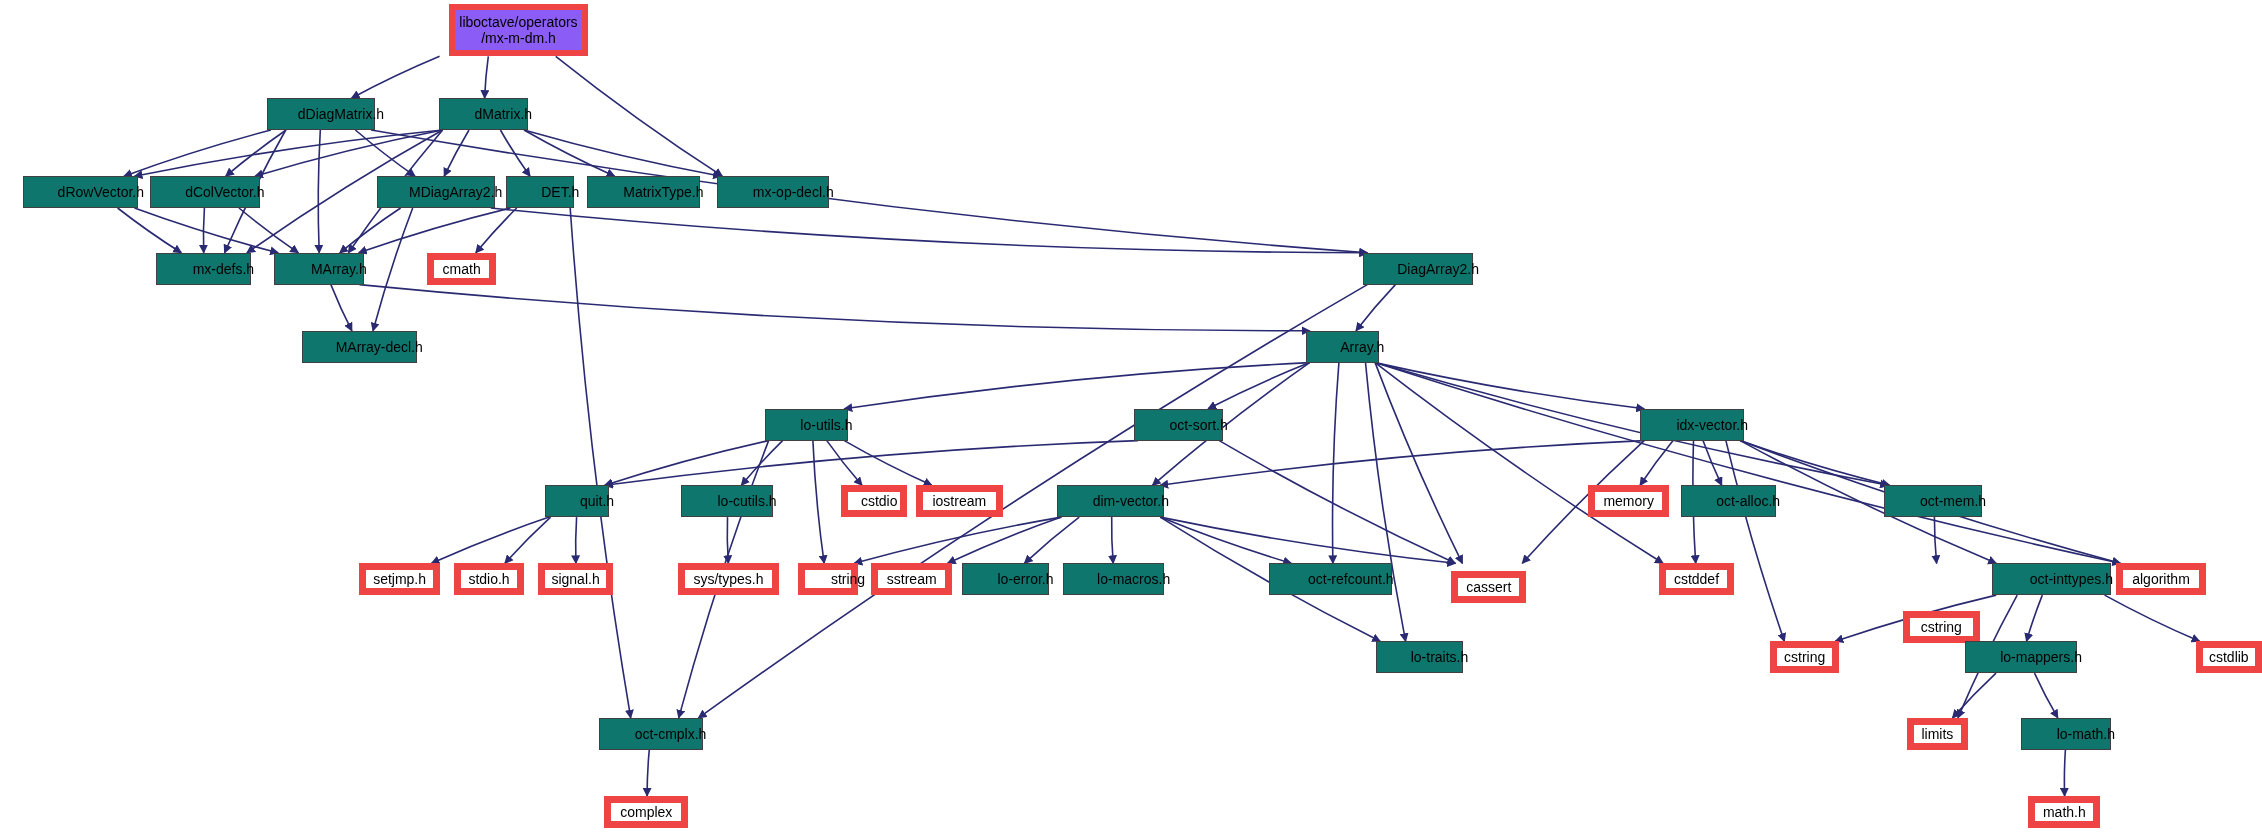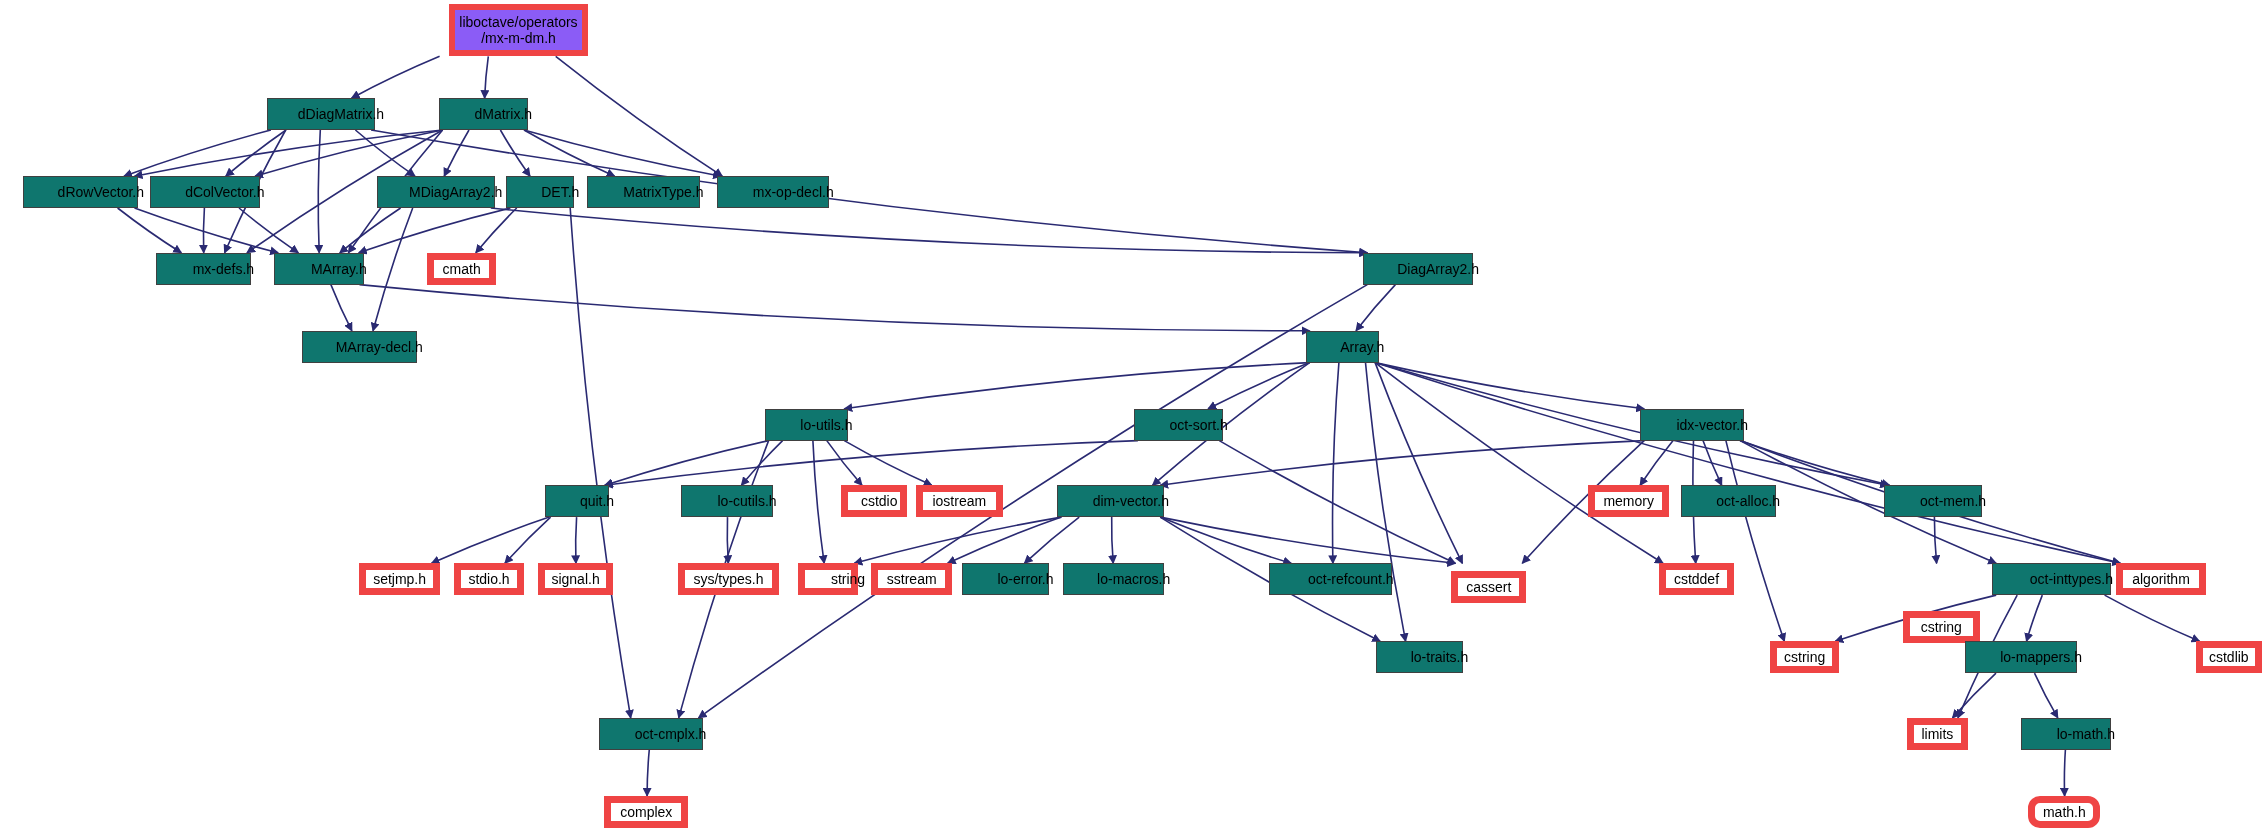--- a/index.html
+++ b/index.html
@@ -146,15 +146,15 @@
       <div class="node hdr" style="left: 1992.23px; top: 563.333px; width: 118.293px; height: 31.7778px; font-size: 14px;">oct-inttypes.h</div>
       <div class="node sys" style="left: 2116.3px; top: 563.333px; width: 89.4413px; height: 31.7778px; font-size: 14px;">algorithm</div>
       <div class="node hdr" style="left: 1376.24px; top: 641.333px; width: 86.5561px; height: 31.7778px; font-size: 14px;">lo-traits.h</div>
       <div class="node sys" style="left: 1770.07px; top: 641.333px; width: 69.2449px; height: 31.7778px; font-size: 14px;">cstring</div>
       <div class="node hdr" style="left: 1964.82px; top: 641.333px; width: 112.523px; height: 31.7778px; font-size: 14px;">lo-mappers.h</div>
       <div class="node sys" style="left: 2195.64px; top: 641.333px; width: 66.3597px; height: 31.7778px; font-size: 14px;">cstdlib</div>
       <div class="node hdr" style="left: 598.68px; top: 717.889px; width: 103.867px; height: 31.7778px; font-size: 14px;">oct-cmplx.h</div>
       <div class="node sys" style="left: 1907.12px; top: 717.889px; width: 60.5893px; height: 31.7778px; font-size: 14px;">limits</div>
       <div class="node hdr" style="left: 2021.09px; top: 717.889px; width: 89.4413px; height: 31.7778px; font-size: 14px;">lo-math.h</div>
       <div class="node sys" style="left: 604.45px; top: 795.889px; width: 83.6709px; height: 31.7778px; font-size: 14px;">complex</div>
-      <div class="node sys" style="left: 2028.3px; top: 795.889px; width: 72.1301px; height: 31.7778px; font-size: 14px; border-radius: 12px;">math.h</div>
+      <div class="node sys" style="left: 2028.3px; top: 795.889px; width: 72.1301px; height: 31.7778px; font-size: 14px;">math.h</div>
     </div>
 </div>
 
 </body></html>

